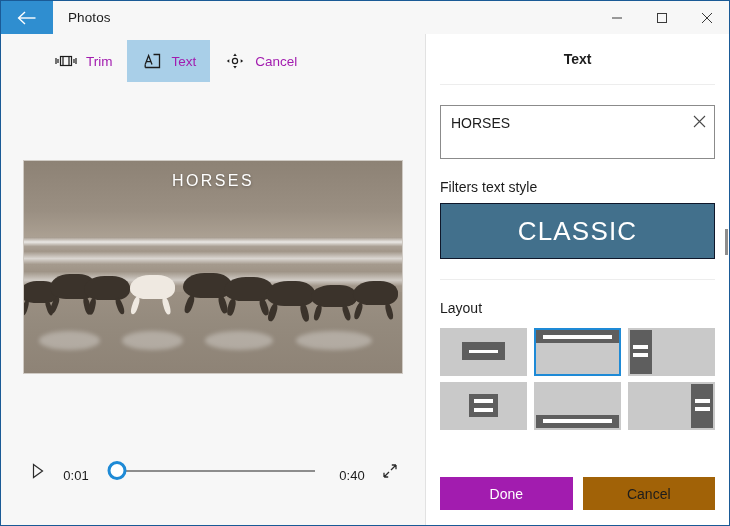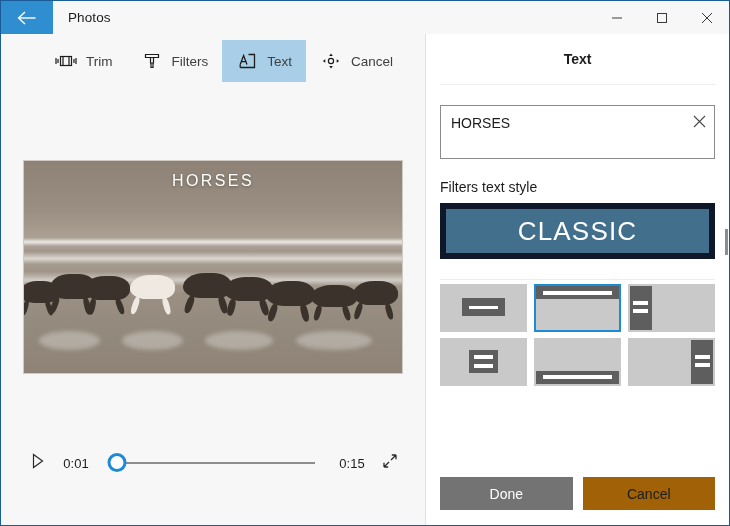--- a/index.html
+++ b/index.html
@@ -56,21 +56,21 @@
     background: #f7f7f7;
     display: flex; align-items: center;
     padding-left: 40px;
   }
   .tool {
     display: flex; align-items: center;
     height: 42px;
     padding: 0 14px;
     gap: 9px;
     cursor: pointer;
-    color: #404040;
+    color: #a21caf;
     font-size: 13.5px;
   }
   .tool.active { background: #a9cfe8; }
   .tool-ico { display: flex; align-items: center; justify-content: center; width: 22px; height: 22px; }
 
   
   .editor {
     position: absolute; left: 0; top: 87px;
     width: 424px; height: 438px;
     background: #f7f7f7;
@@ -133,21 +133,21 @@
     color: #ffffff;
     font-size: 16px;
     letter-spacing: 2.4px;
     text-shadow: 0 1px 3px rgba(0,0,0,.35);
   }
 
   
   .playbar {
     position: absolute; left: 22px; top: 355px;
     width: 382px; height: 40px;
-    display: flex; align-items: center;
+    display: flex; align-items: flex-end;
     gap: 0;
   }
   .play-ico { width: 30px; display: flex; align-items: center; justify-content: center; cursor: pointer; }
   .time {
     font-size: 13px; color: #1c1c1c;
     width: 46px; text-align: center;
   }
   .slider {
     position: relative;
     flex: 1;
@@ -208,21 +208,21 @@
   }
 
   .section-label {
     padding: 20px 14px 8px 14px;
     font-size: 14px; color: #1c1c1c;
   }
   .style-btn-wrap { padding: 0 14px; }
   .style-btn {
     height: 56px;
     background: #42708c;
-    border: 6px solid #0f172a;
+    border: 1px solid #0f172a;
     display: flex; align-items: center; justify-content: center;
     cursor: pointer;
   }
   .style-btn span {
     color: #ffffff;
     font-size: 26px;
     letter-spacing: 1.2px;
   }
 
   .layout-grid {
@@ -249,21 +249,21 @@
     display: flex; gap: 10px;
   }
   .btn {
     flex: 1;
     height: 33px;
     display: flex; align-items: center; justify-content: center;
     font-size: 14px;
     cursor: pointer;
     border: 1px solid transparent;
   }
-  .btn-primary { background: #737373; color: #ffffff; }
+  .btn-primary { background: #a21caf; color: #ffffff; }
   .btn-secondary { background: #a16207; color: #1c1c1c; }
 
   .panel-scrollbar {
     position: absolute; right: 1px; top: 195px;
     width: 3px; height: 26px;
     background: #8d8d8d;
   }
 </style>
 </head>
 <body>
@@ -305,30 +305,20 @@
       <span class="tool-ico">
         <svg width="22" height="16" viewBox="0 0 22 16">
           <rect x="5.5" y="3.5" width="11" height="9" fill="none" stroke="#1c1c1c" stroke-width="1.2"></rect>
           <path d="M8 3.5 V12.5 M14 3.5 V12.5" stroke="#1c1c1c" stroke-width="1.2"></path>
           <path d="M1 5 V11 M3 6 V10 M19 6 V10 M21 5 V11" stroke="#1c1c1c" stroke-width="1.2"></path>
         </svg>
       </span>
       <span>Trim</span>
     </div>
 
-    <div class="tool">
-      <span class="tool-ico">
-        <svg width="18" height="18" viewBox="0 0 18 18">
-          <path d="M2.5 2.5 H15.5 V5.5 H2.5 Z" fill="none" stroke="#1c1c1c" stroke-width="1.2"></path>
-          <path d="M7.5 5.5 V11 H10.5 V5.5" fill="none" stroke="#1c1c1c" stroke-width="1.2"></path>
-          <path d="M8 11 V15.5 H10 V11" fill="none" stroke="#1c1c1c" stroke-width="1.2"></path>
-        </svg>
-      </span>
-      <span>Filters</span>
-    </div>
 
     <div class="tool active">
       <span class="tool-ico">
         <svg width="20" height="18" viewBox="0 0 20 18">
           <path d="M3.2 12.5 L6.6 3.5 L10 12.5 M4.6 9.6 H8.6" fill="none" stroke="#1c1c1c" stroke-width="1.3"></path>
           <path d="M11.5 2.5 H17.5 V15.5 H3.2" fill="none" stroke="#1c1c1c" stroke-width="1.3"></path>
           <path d="M3.2 15.5 V12.5" fill="none" stroke="#1c1c1c" stroke-width="1.3"></path>
         </svg>
       </span>
       <span>Text</span>
@@ -405,21 +395,21 @@
           <svg width="14" height="16" viewBox="0 0 14 16">
               <path d="M2.5 1.5 L11.5 8 L2.5 14.5 Z" fill="none" stroke="#2b2b2b" stroke-width="1.2"></path>
             </svg>
         </span>
       </div>
       <div class="time">0:01</div>
       <div class="slider">
         <div class="slider-track"></div>
         <div class="slider-thumb" style="left: 2%;"></div>
       </div>
-      <div class="time">0:15</div>
+      <div class="time">0:40</div>
       <div class="fs-ico">
         <span>
           <svg width="16" height="16" viewBox="0 0 16 16">
             <path d="M14 2 L9 7 M14 2 H9.8 M14 2 V6.2" fill="none" stroke="#2b2b2b" stroke-width="1.3"></path>
             <path d="M2 14 L7 9 M2 14 H6.2 M2 14 V9.8" fill="none" stroke="#2b2b2b" stroke-width="1.3"></path>
           </svg>
         </span>
       </div>
     </div>
   </div>
@@ -444,20 +434,21 @@
 
     <div class="section-label">Filters text style</div>
     <div class="style-btn-wrap">
       <div class="style-btn">
         <span>CLASSIC</span>
       </div>
     </div>
 
     <div class="panel-sep" style="margin-top:20px"></div>
 
+    <div class="section-label">Layout</div>
 
     <div class="layout-grid">
 
       <div class="layout-cell">
         <div class="lbar" style="left:24%; top:28%; width:52%; height:40%;"></div>
         <div class="lline" style="left:32%; top:45%; width:36%; height:8%;"></div>
       </div>
 
       <div class="layout-cell selected">
         <div class="lbar" style="left:0; top:0; width:100%; height:30%;"></div>

